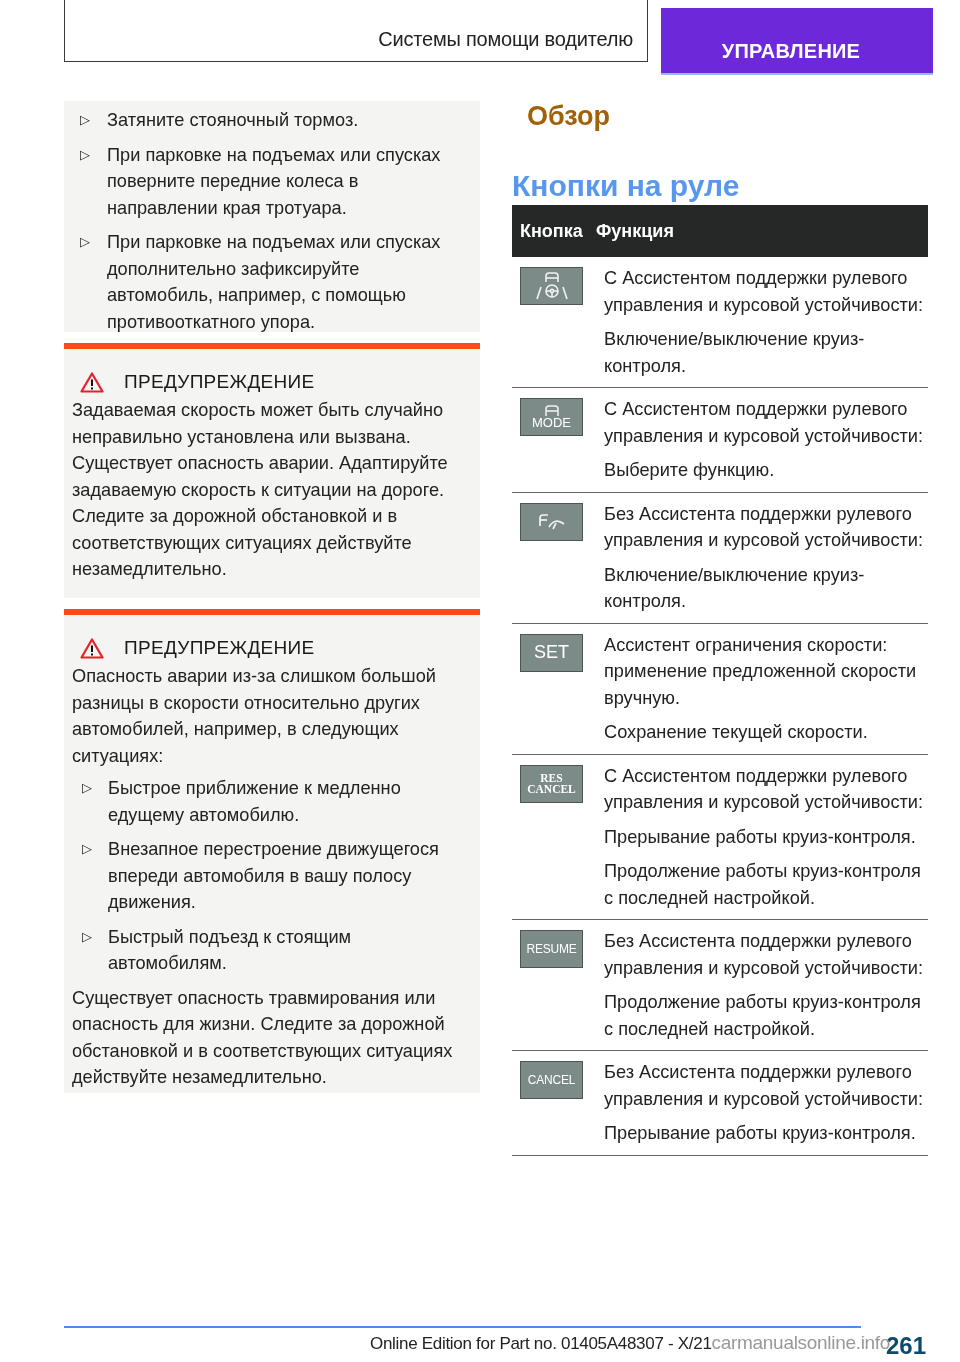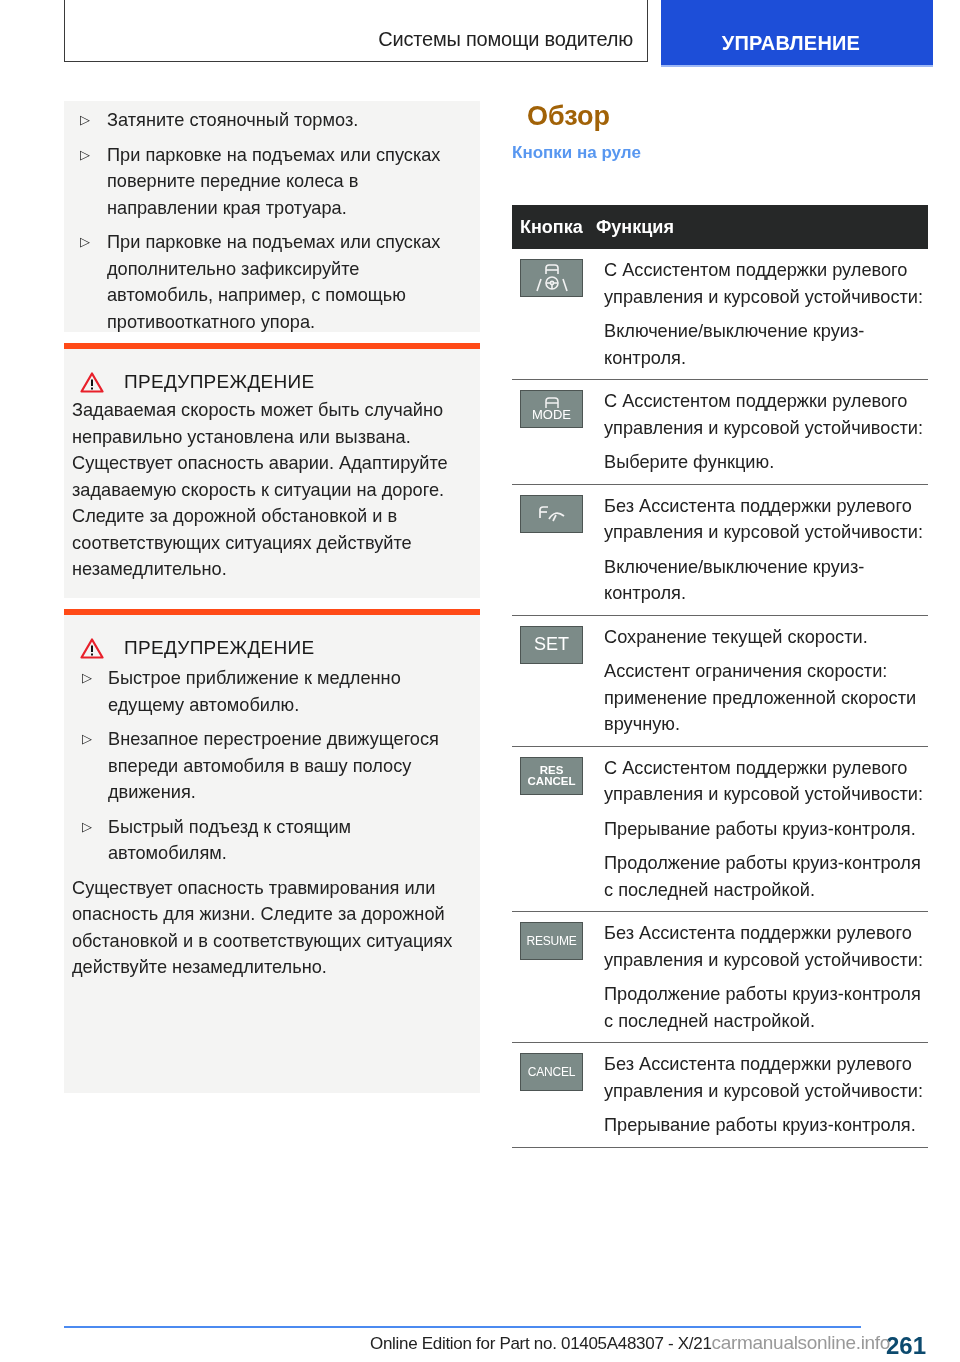--- a/index.html
+++ b/index.html
@@ -1,52 +1,52 @@
 <!DOCTYPE html>
 <html><head>
 <meta charset="utf-8">
 <style>
   html, body { margin:0; padding:0; }
   body { width:960px; height:1362px; background:#ffffff; position:relative; font-family:"Liberation Sans", sans-serif; color:#1a1a1a; overflow:hidden; }
   .hdr-left { position:absolute; left:64px; top:-2px; width:584px; height:64px; border:1.5px solid #3a3a3a; border-top:none; box-sizing:border-box; background:#fff; }
   .hdr-left span { position:absolute; right:14px; bottom:10px; font-size:20px; color:#222; letter-spacing:-0.2px; }
-  .hdr-right { position:absolute; left:661px; top:0; width:272px; height:65px; background:#1d4ed8; }
+  .hdr-right { position:absolute; left:661px; top:8px; width:272px; height:65px; background:#6d28d9; }
   .hdr-right span { position:absolute; left:0; right:12px; bottom:10px; text-align:center; font-size:20px; font-weight:bold; color:#fff; letter-spacing:0.2px; }
   .hdr-right::after { content:""; position:absolute; left:0; right:0; bottom:-2px; height:2px; background:#9db8f5; }
 
   .greybox { position:absolute; background:#f4f4f3; box-sizing:border-box; }
   .box1 { left:64px; top:101px; width:416px; height:231px; padding:6px 10px 0 12px; }
   .box2 { left:64px; top:343px; width:416px; height:255px; }
   .box3 { left:64px; top:609px; width:416px; height:484px; }
   .warnbar { height:6px; background:#ff4a17; }
   .warn-inner { padding:22px 10px 0 8px; }
   .warn-title { display:flex; align-items:center; font-weight:normal; font-size:19px; letter-spacing:0.3px; margin-bottom:4px; }
   .warn-title svg { margin-right:20px; margin-left:8px; }
   .para { font-size:18.2px; line-height:26.5px; color:#222; }
   .blist { list-style:none; margin:0; padding:0; }
   .blist li { position:relative; padding-left:30px; font-size:18.2px; line-height:26.5px; color:#222; margin-bottom:8px; }
   .blist li .arrow { position:absolute; left:4px; top:0; font-size:13px; color:#222; }
   .box1 .blist li { padding-left:31px; }
   .box3 .blist { margin:6px 0 6px 6px; }
 
   .h1 { position:absolute; left:527px; top:101px; font-size:27px; font-weight:bold; color:#a16207; }
-  .h2 { position:absolute; left:512px; top:143px; font-size:17px; font-weight:bold; color:#5897f0; }
+  .h2 { position:absolute; left:512px; top:169px; font-size:30px; font-weight:bold; color:#5897f0; }
 
   .table { position:absolute; left:512px; top:205px; width:416px; }
-  .thead { background:#262828; height:44px; display:flex; align-items:center; color:#fff; font-weight:bold; font-size:18px; }
+  .thead { background:#262828; height:52px; display:flex; align-items:center; color:#fff; font-weight:bold; font-size:18px; }
   .thead .c1 { width:84px; padding-left:8px; box-sizing:border-box; }
   .trow { display:flex; border-bottom:1.5px solid #666; padding:8px 0 8px 0; }
   .trow .c1 { width:92px; flex:none; padding-left:8px; box-sizing:border-box; }
   .trow .c2 { flex:1; }
   .trow .c2 p { margin:0 0 8px 0; font-size:18.2px; line-height:26.5px; color:#222; }
   .trow .c2 p:last-child { margin-bottom:0; }
   .btn { width:63px; height:38px; background:#7c8b88; border:1px solid #4d5553; box-sizing:border-box; color:#ffffff; display:flex; align-items:center; justify-content:center; margin-top:2px; }
   .btn.txt { font-size:18px; }
   .btn.small { font-size:12px; letter-spacing:-0.2px; }
-  .btn.stack { flex-direction:column; font-size:11.5px; line-height:11px; font-weight:bold; font-family:Liberation Sans, sans-serif; }
+  .btn.stack { flex-direction:column; font-size:11.5px; line-height:11px; font-weight:bold; font-family:Liberation Serif, serif; }
   .btn.mode { flex-direction:column; font-size:13px; line-height:12px; }
 
   .footline { position:absolute; left:64px; top:1326px; width:797px; height:2px; background:#4b8af0; }
   .pagenum { position:absolute; right:34px; top:1300px; font-size:24px; font-weight:bold; color:#0c4a6e;margin-top:32px; }
   .foottext { position:absolute; left:370px; top:1332px; font-size:17px; color:#222; letter-spacing:-0.3px; white-space:nowrap; }
   .foottext .wm { color:#999; font-size:19px; }
 </style>
 </head>
 <body>
 
@@ -84,20 +84,21 @@
   <div class="warnbar"></div>
   <div class="warn-inner">
     <div class="warn-title">
       <svg width="24" height="21" viewBox="0 0 24 21">
           <path d="M12 1.5 L22.5 19.5 H1.5 Z" fill="none" stroke="#e8202a" stroke-width="2.2" stroke-linejoin="round"></path>
           <rect x="11" y="7.5" width="2" height="6.5" fill="#111"></rect>
           <rect x="11" y="15.5" width="2" height="2" fill="#111"></rect>
         </svg>
       <span>ПРЕДУПРЕЖДЕНИЕ</span>
     </div>
+    <div class="para">Опасность аварии из-за слишком большой разницы в скорости относительно других автомобилей, например, в следующих ситуациях:</div>
     <ul class="blist">
       <li><span class="arrow">▷</span><span>Быстрое приближение к медленно едущему автомобилю.</span></li>
       <li><span class="arrow">▷</span><span>Внезапное перестроение движущегося впереди автомобиля в вашу полосу движения.</span></li>
       <li><span class="arrow">▷</span><span>Быстрый подъезд к стоящим автомобилям.</span></li>
     </ul>
     <div class="para">Существует опасность травмирования или опасность для жизни. Следите за дорожной обстановкой и в соответствующих ситуациях действуйте незамедлительно.</div>
   </div>
 </div>
 
 <div class="h1">Обзор</div>
@@ -168,22 +169,22 @@
       <p>Без Ассистента поддержки рулевого управления и курсовой устойчивости:</p>
       <p>Включение/выключение круиз-контроля.</p>
     </div>
   </div>
 
   <div class="trow">
     <div class="c1">
       <div class="btn txt">SET</div>
     </div>
     <div class="c2">
+      <p>Ассистент ограничения скорости: применение предложенной скорости вручную.</p>
       <p>Сохранение текущей скорости.</p>
-      <p>Ассистент ограничения скорости: применение предложенной скорости вручную.</p>
     </div>
   </div>
 
   <div class="trow">
     <div class="c1">
       <div class="btn stack">
         <span>RES</span>
         <span>CANCEL</span>
       </div>
     </div>

